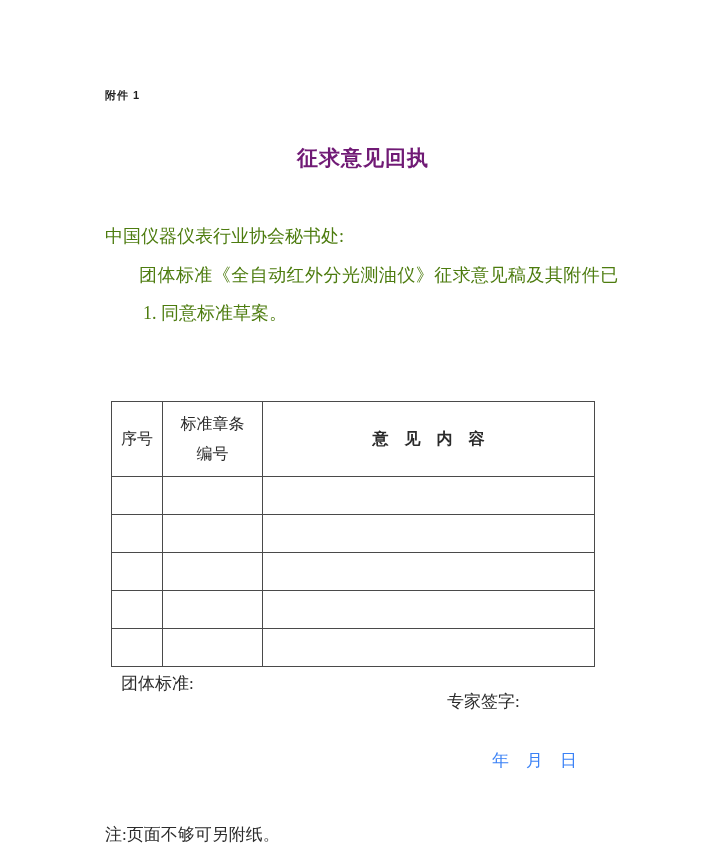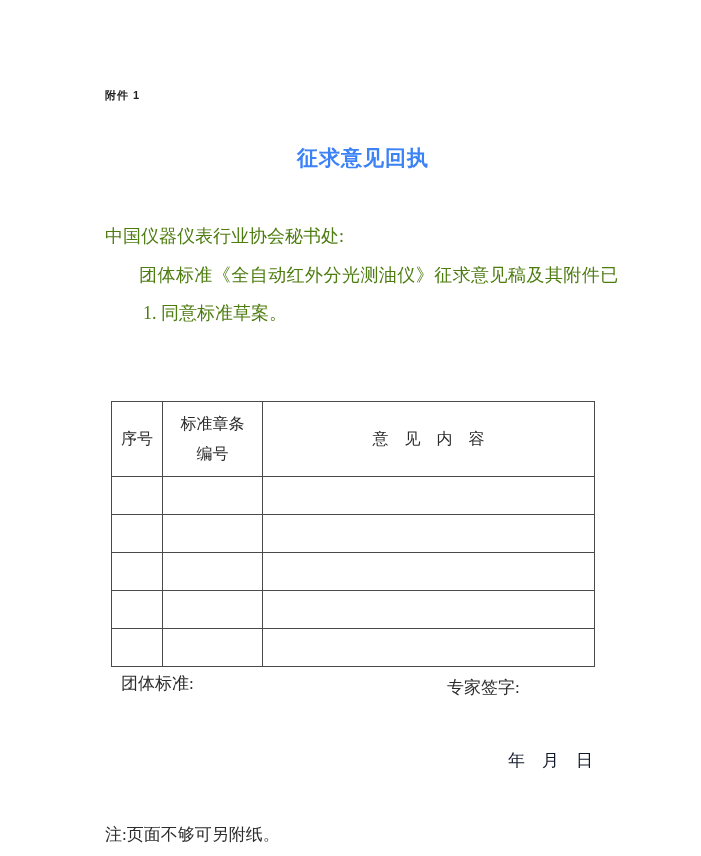--- a/index.html
+++ b/index.html
@@ -28,21 +28,21 @@
   }
   .doc-title {
     position: absolute;
     left: 105px;
     width: 516px;
     top: 144px;
     text-align: center;
     font-size: 21px;
     font-weight: bold;
     font-family: "Liberation Sans", sans-serif;
-    color: #3b82f6;
+    color: #701a75;
     letter-spacing: 1px;
   }
   .body-block {
     position: absolute;
     left: 105px;
     top: 217px;
     width: 517px;
     font-size: 18px;
     line-height: 38.5px;
     color: #4d7c0f;
@@ -67,49 +67,49 @@
   }
   .feedback-table td, .feedback-table th {
     border: 1px solid #4a4a4a;
     font-weight: normal;
     text-align: center;
     vertical-align: middle;
     padding: 0;
   }
   .feedback-table .col-seq   { width: 50px; }
   .feedback-table .col-chap  { width: 99px; }
-  .feedback-table .col-cont  { width: 331px; }
+  .feedback-table .col-cont  { width: 331px; font-weight: bold; }
   .feedback-table thead tr   { height: 75px; }
   .feedback-table tbody tr   { height: 38px; }
   .chapter-head { line-height: 30px; margin-left: 12px; }
   .footer-line {
     position: absolute;
     top: 672px;
     left: 0;
     width: 701px;
     font-size: 17px;
     color: #2b2b2b;
   }
   .review-unit-label {
     position: absolute;
     left: 121px;
     top: 0;
   }
   .expert-signature-label {
     position: absolute;
     left: 447px;
-    top: 4px;
+    top: 18px;
     font-family: Liberation Serif, serif;
   }
   .date-line {
     position: absolute;
-    left: 508px;
+    left: 492px;
     top: 749px;
     font-size: 17px;
-    color: #0f172a;
+    color: #3b82f6;
   }
   .footnote {
     position: absolute;
     left: 105px;
     top: 823px;
     font-size: 17px;
     color: #2b2b2b;
     text-align: center;
   }
 </style>

